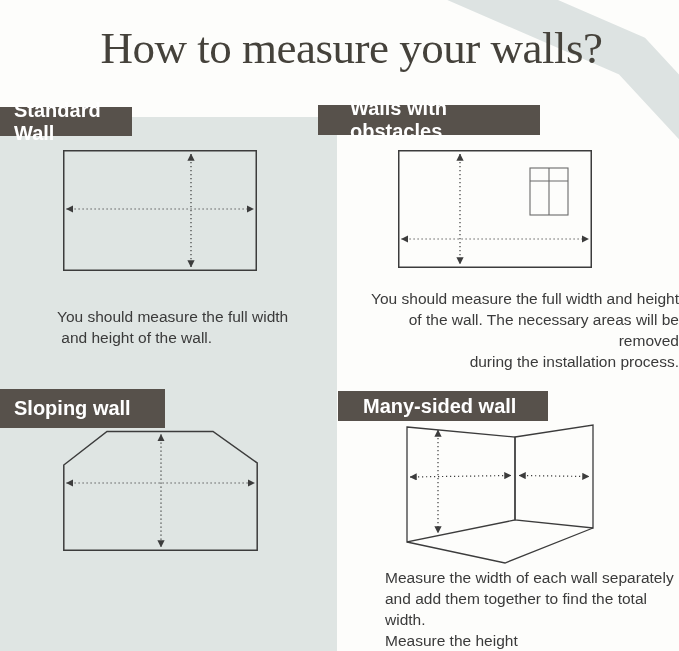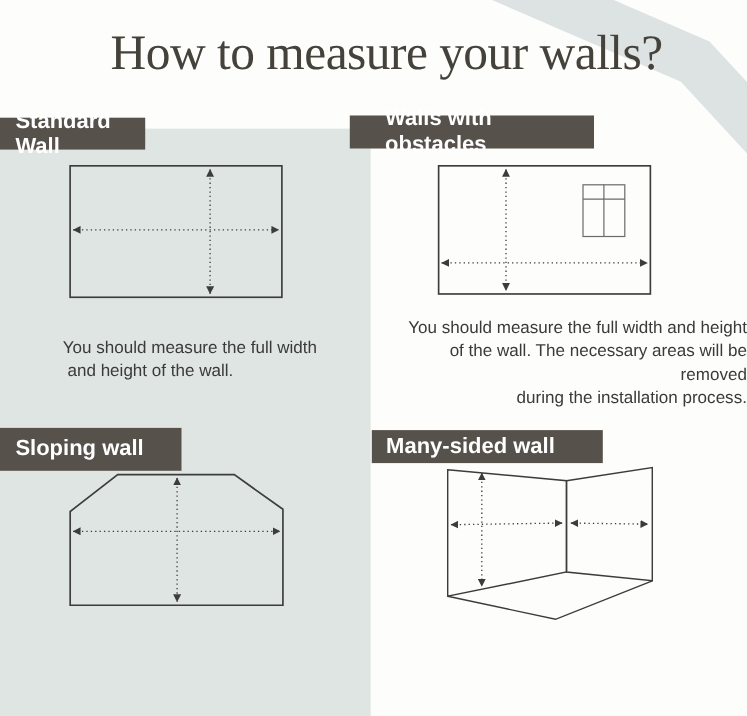--- a/index.html
+++ b/index.html
@@ -30,21 +30,21 @@
     position:absolute; z-index:4;
     background:var(--header-bg, #57514b);
     color:var(--header-text, #ffffff);
     font-weight:bold; font-size:20px;
     display:flex; align-items:center;
     box-sizing:border-box;
   }
   .bar1 { left:0;     top:107px; width:132px; height:29px; padding-left:14px; }
   .bar2 { left:318px; top:105px; width:222px; height:30px; padding-left:32px; }
   .bar3 { left:0;     top:389px; width:165px; height:39px; padding-left:14px; }
-  .bar4 { left:338px; top:391px; width:210px; height:30px; padding-left:13px; }
+  .bar4 { left:338px; top:391px; width:210px; height:30px; padding-left:25px; }
   .diag { position:absolute; z-index:3; overflow:visible; }
   .d1 { left:63px;  top:150px; }
   .d2 { left:398px; top:150px; }
   .d3 { left:63px;  top:430px; }
   .d4 { left:405px; top:418px; }
   .outline { fill:none; stroke:var(--diagram-line, #3c3c3c); stroke-width:1.5; }
   .thin    { fill:none; stroke:#6b6b6b; stroke-width:1.1; }
   .meas {
     fill:none;
     stroke:var(--diagram-line, #3c3c3c);
@@ -140,14 +140,17 @@
     <line class="meas" x1="33" y1="12" x2="33" y2="115" marker-start="url(#a4)" marker-end="url(#a4)"></line>
     <line class="meas" x1="5" y1="59" x2="106" y2="57.5" marker-start="url(#a4)" marker-end="url(#a4)"></line>
     <line class="meas" x1="114" y1="57.5" x2="184" y2="58.5" marker-start="url(#a4)" marker-end="url(#a4)"></line>
   </svg>
 
   <div class="desc t1">You should measure the full width
  and height of the wall.</div>
   <div class="desc t2">You should measure the full width and height
 of the wall. The necessary areas will be removed
 during the installation process.</div>
+  <div class="desc t4">Measure the width of each wall separately
+and add them together to find the total width.
+Measure the height</div>
 
 </div>
 
 </body></html>

